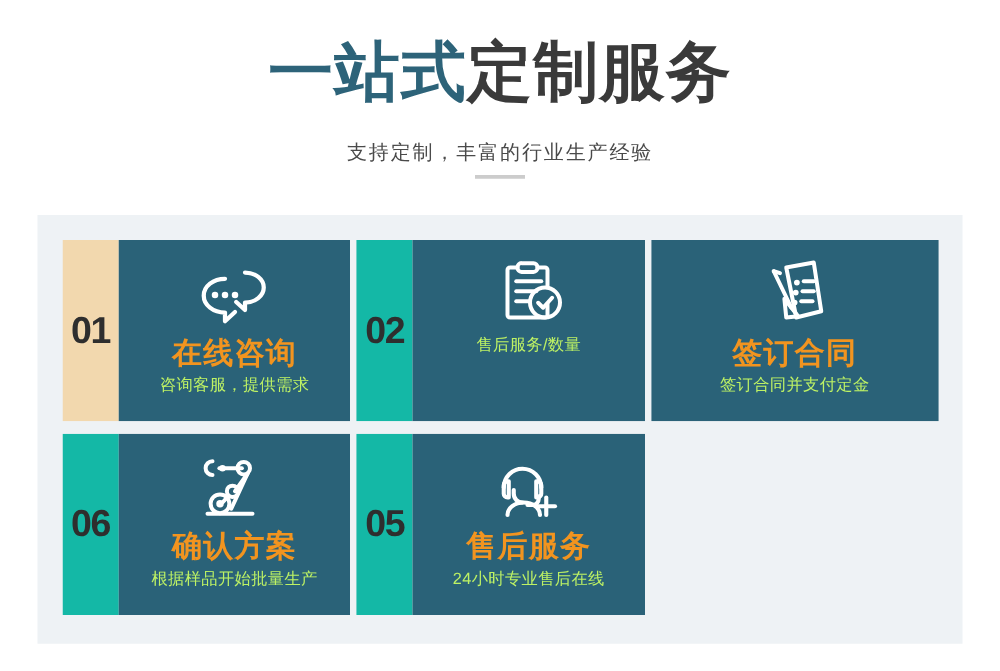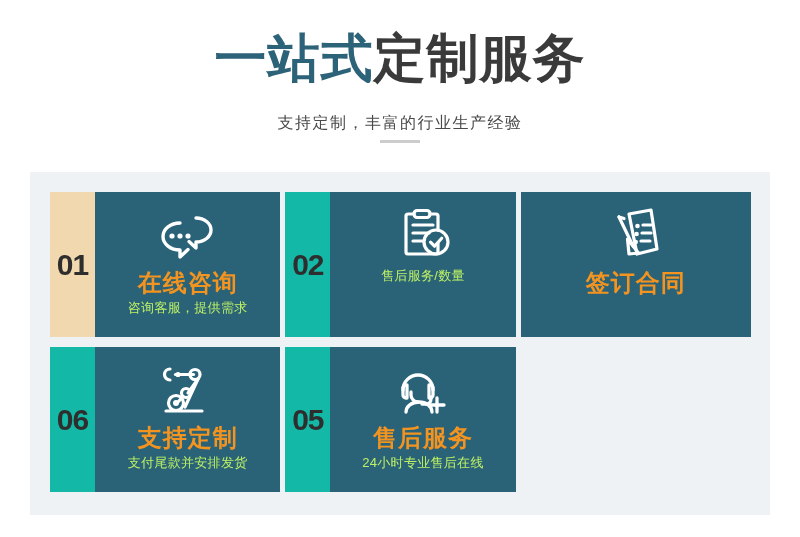--- a/index.html
+++ b/index.html
@@ -199,20 +199,21 @@
               <path d="M34 34 h9"></path>
               <path d="M12 10 L26 39"></path>
               <path d="M12 10 L17 11.5"></path>
               <path d="M20.5 32 L31.5 46 L22 47 Z"></path>
               <circle cx="30.5" cy="19" r="2.3" fill="#ffffff" stroke="none"></circle>
               <circle cx="29.6" cy="27" r="2.3" fill="#ffffff" stroke="none"></circle>
               <circle cx="28.7" cy="35" r="2.3" fill="#ffffff" stroke="none"></circle>
             </svg>
           </div>
           <div class="card-title">签订合同</div>
+          <div class="card-desc">签订合同并支付定金</div>
         </div>
       </div>
 
       <div class="card">
         <div class="card-num cream">06</div>
         <div class="card-body">
           <div class="card-icon">
             <svg width="60" height="56" viewBox="0 0 60 56" fill="none" stroke="#ffffff" stroke-width="3.2" stroke-linecap="round" stroke-linejoin="round">
               <path d="M12 7 a5.5 5.5 0 1 0 0 11"></path>
               <path d="M17.5 12.5 h18"></path>
@@ -220,22 +221,22 @@
               <circle cx="37" cy="12.5" r="5"></circle>
               <path d="M40 17 L30 31"></path>
               <circle cx="28" cy="31" r="4.5"></circle>
               <path d="M25 34.5 L20 40"></path>
               <circle cx="18" cy="41" r="7.5"></circle>
               <circle cx="18" cy="41" r="3" fill="#ffffff" stroke="none"></circle>
               <path d="M40 17 L27 45"></path>
               <path d="M8 49 h36"></path>
             </svg>
           </div>
-          <div class="card-title">支持定制</div>
-          <div class="card-desc">支付尾款并安排发货</div>
+          <div class="card-title">确认方案</div>
+          <div class="card-desc">根据样品开始批量生产</div>
         </div>
       </div>
 
 
       <div class="card">
         <div class="card-num cream">05</div>
         <div class="card-body">
           <div class="card-icon">
             <svg width="60" height="52" viewBox="0 0 60 52" fill="none" stroke="#ffffff" stroke-width="3.3" stroke-linecap="round" stroke-linejoin="round">
               <path d="M10 26 a15 15 0 1 1 30 0"></path>

